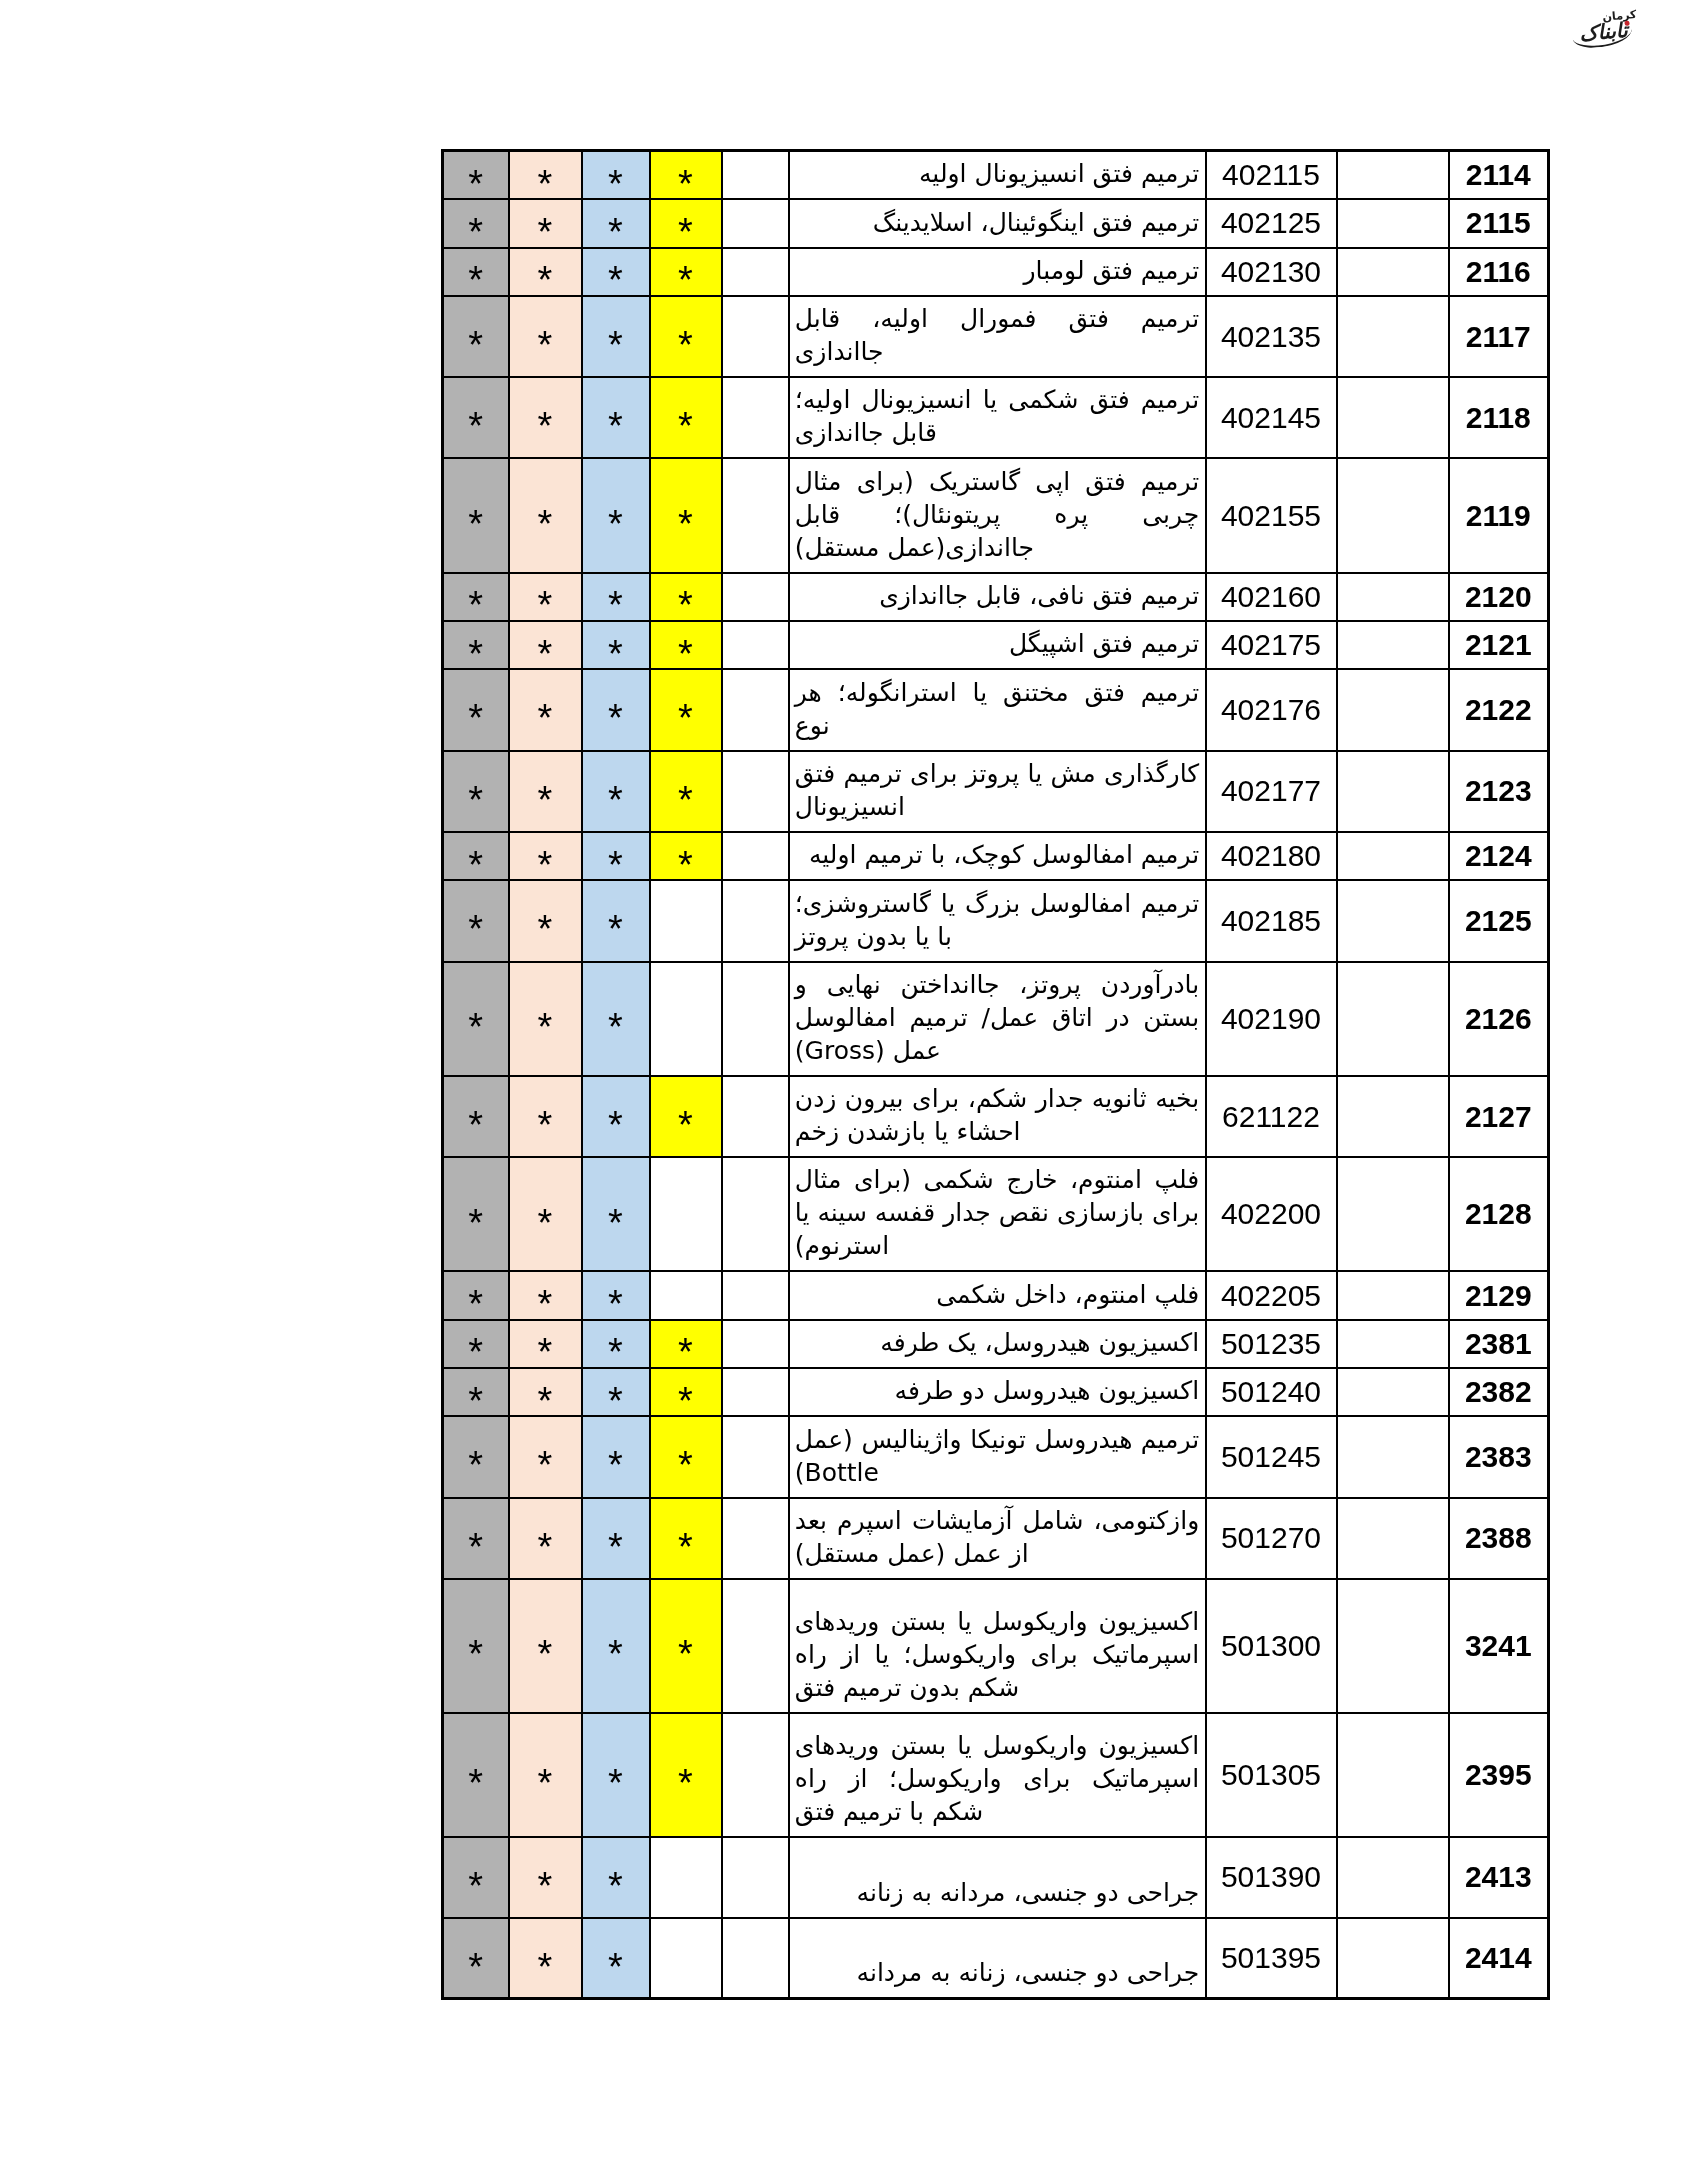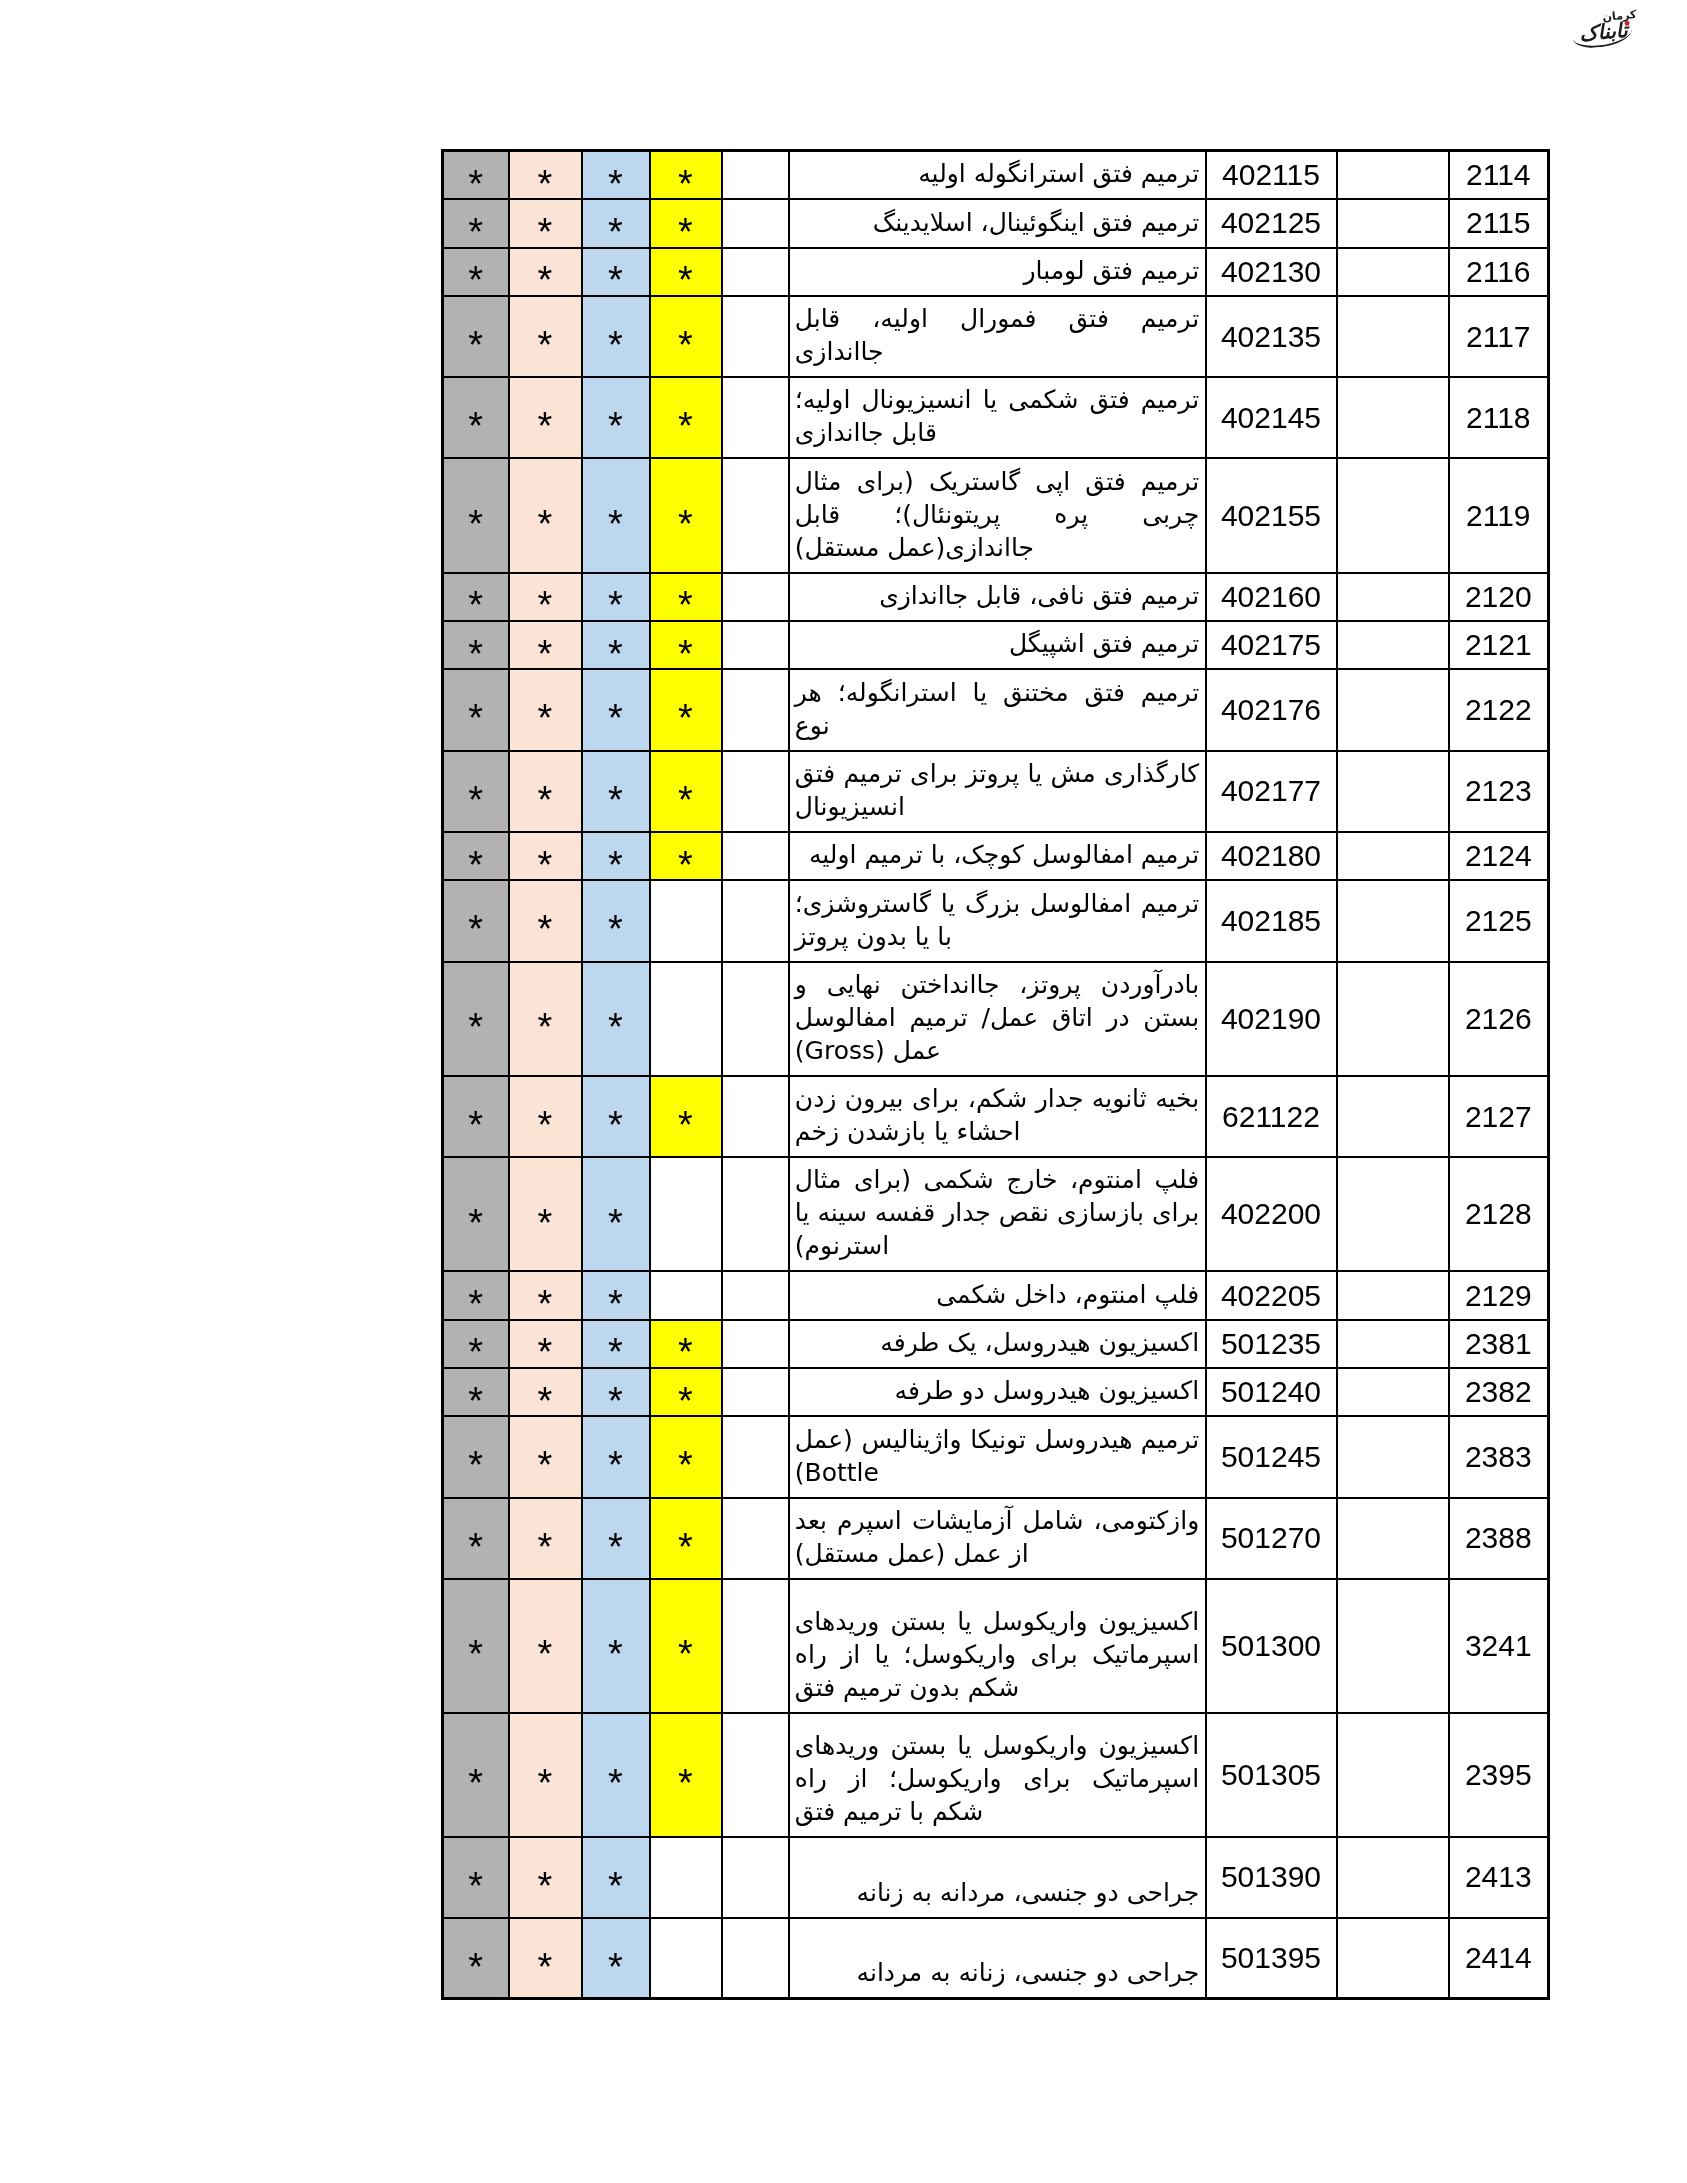--- a/index.html
+++ b/index.html
@@ -99,21 +99,21 @@
   }
 
   td.code, td.rowid {
     text-align: center;
     vertical-align: middle;
     font-family: "Liberation Sans", sans-serif;
     font-size: 30px;
     color: #000;
     padding: 2.6px;
   }
-  td.rowid { font-weight: normal; margin-top: 24px; }
+  td.rowid { font-weight: bold; margin-top: 24px; }
   td.spacer, td.gap { background: #ffffff; }
 </style>
 </head>
 <body>
 
 <div class="logo">
   <span class="logo-top">کرمان</span>
   <span class="logo-main"><span>تابناک</span><span class="logo-dot" style="background: rgb(198, 39, 46);"></span></span>
 </div>
 
@@ -130,21 +130,21 @@
     <col style="width:100px">
   </colgroup>
   <tbody>
       <tr style="height: 41px;">
         <td class="star" style="background: rgb(178, 178, 178);"><span class="ast">*</span></td>
         <td class="star" style="background: rgb(251, 228, 213);"><span class="ast">*</span></td>
         <td class="star" style="background: rgb(189, 215, 238);"><span class="ast">*</span></td>
         <td class="star" style="background: rgb(255, 255, 0);"><span class="ast">*</span></td>
         <td class="spacer"></td>
         <td class="desc">
-          <div class="desc-text">ترمیم فتق استرانگوله اولیه</div>
+          <div class="desc-text">ترمیم فتق انسیزیونال اولیه</div>
         </td>
         <td class="code">402115</td>
         <td class="gap"></td>
         <td class="rowid">2114</td>
       </tr>
       <tr style="height: 41px;">
         <td class="star" style="background: rgb(178, 178, 178);"><span class="ast">*</span></td>
         <td class="star" style="background: rgb(251, 228, 213);"><span class="ast">*</span></td>
         <td class="star" style="background: rgb(189, 215, 238);"><span class="ast">*</span></td>
         <td class="star" style="background: rgb(255, 255, 0);"><span class="ast">*</span></td>

